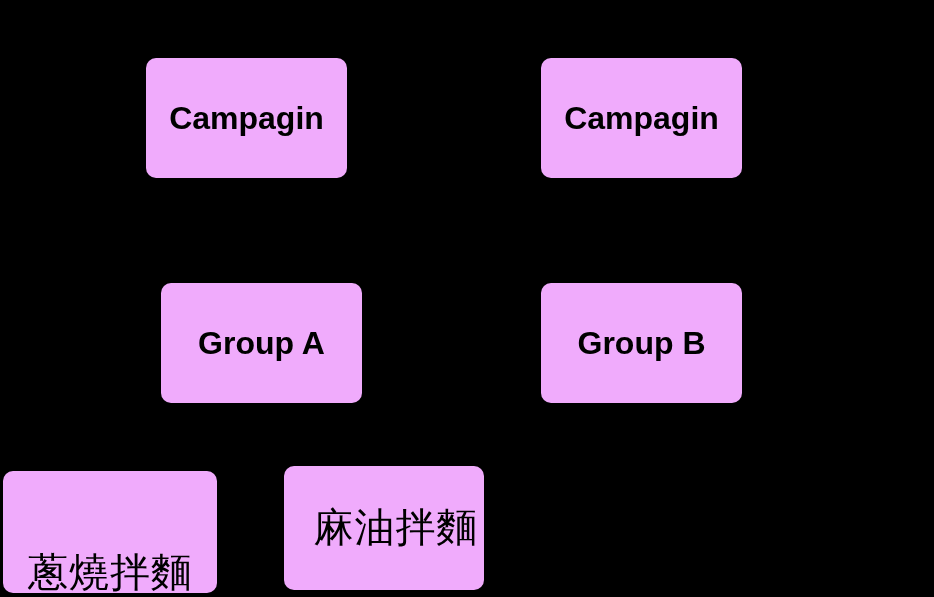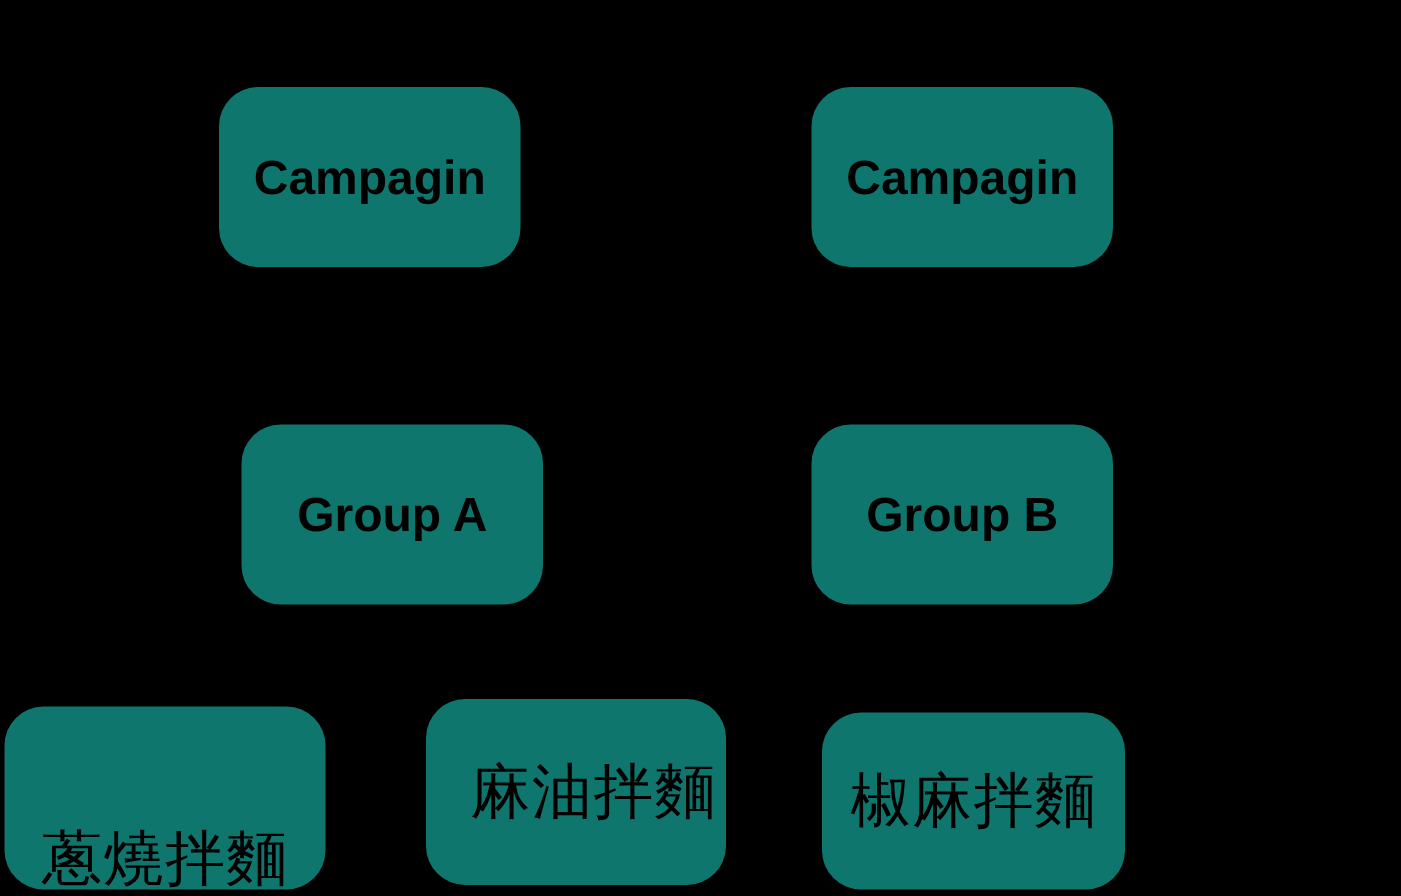--- a/index.html
+++ b/index.html
@@ -9,23 +9,23 @@
   }
   .canvas {
     position: relative;
     width: 934px;
     height: 597px;
     background: #000000;
     overflow: hidden;
   }
   .node {
     position: absolute;
-    background: #0f766e;
+    background: #f0abfc;
     color: #000000;
-    border-radius: 26px;
+    border-radius: 10px;
     display: flex;
     align-items: center;
     justify-content: center;
     text-align: center;
     box-sizing: border-box;
   }
   .node--en .node-label {
     font-family: "Liberation Sans", sans-serif;
     font-weight: 700;
     font-size: 32px;
@@ -70,17 +70,14 @@
   </div>
 
   <div class="node node--zh pos-item-1">
     <span class="node-label">蔥燒拌麵</span>
   </div>
 
   <div class="node node--zh pos-item-2">
     <span class="node-label">麻油拌麵</span>
   </div>
 
-  <div class="node node--zh pos-item-3">
-    <span class="node-label">椒麻拌麵</span>
-  </div>
 
 </div>
 
 </body></html>

